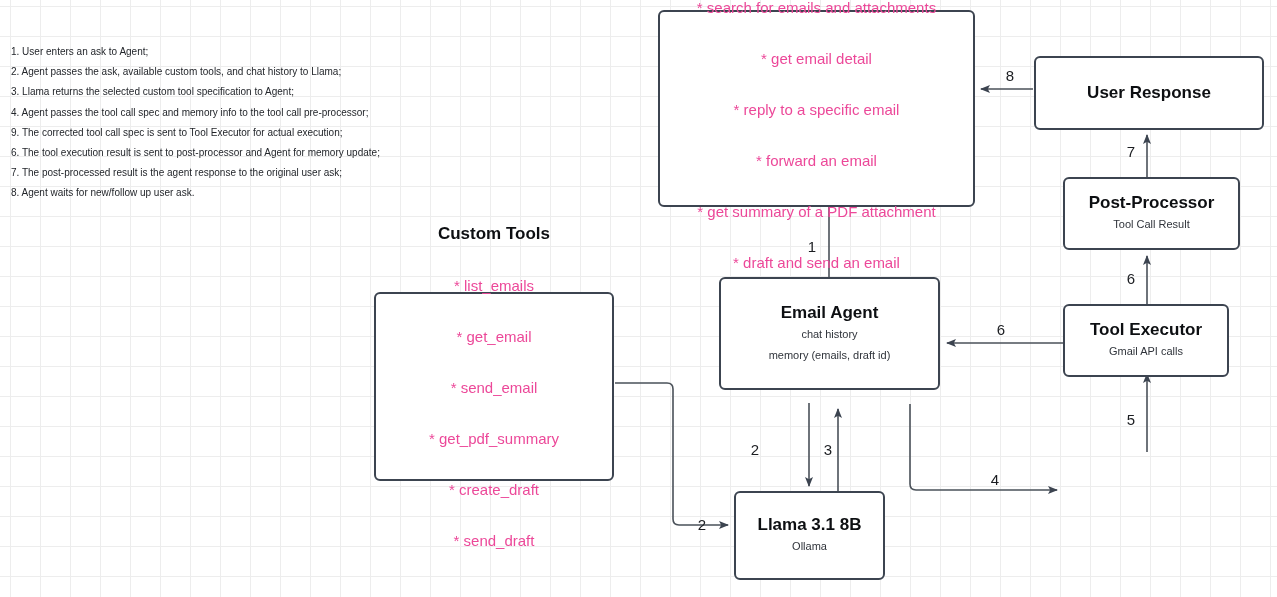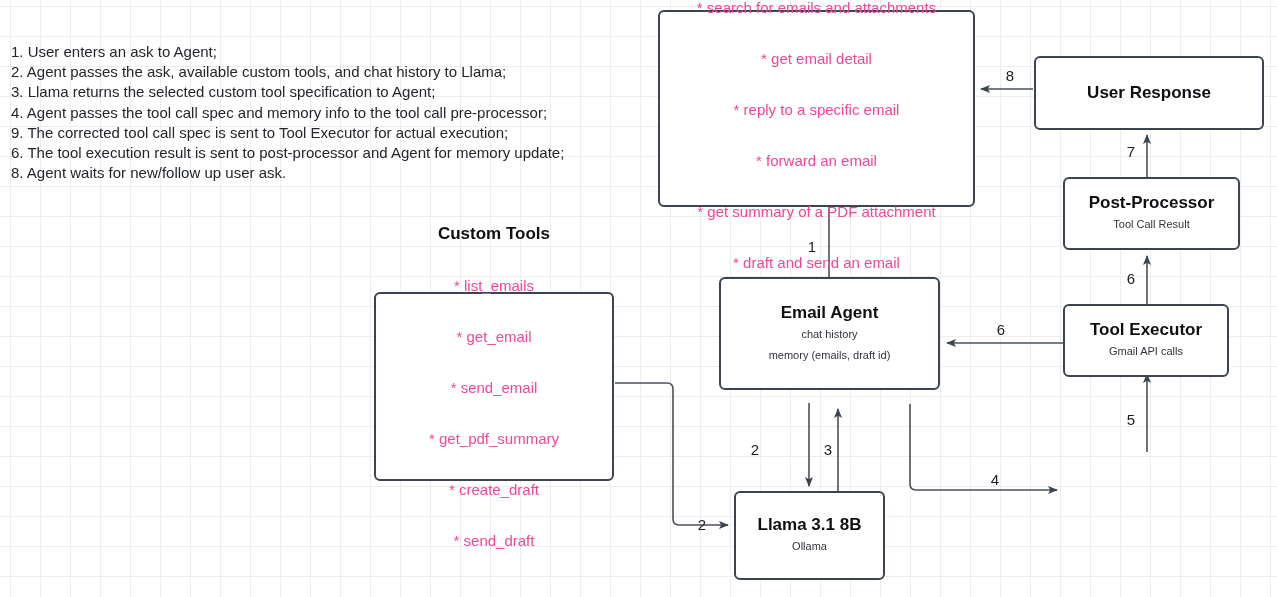--- a/index.html
+++ b/index.html
@@ -71,21 +71,21 @@
     line-height: 16px;
     text-align: center;
   }
   #notes {
     position: absolute;
     left: 11px;
     top: 42px;
     width: 630px;
   }
   #notes .note-line {
-    font-size: 15px;
+    font-size: 10px;
     line-height: 20.2px;
     color: #23262b;
     white-space: nowrap;
   }
 </style>
 </head>
 <body>
 
 <div id="canvas">
 
@@ -119,20 +119,21 @@
     </g>
   </svg>
 
   <div id="notes">
     <div class="note-line">1. User enters an ask to Agent;</div>
     <div class="note-line">2. Agent passes the ask, available custom tools, and chat history to Llama;</div>
     <div class="note-line">3. Llama returns the selected custom tool specification to Agent;</div>
     <div class="note-line">4. Agent passes the tool call spec and memory info to the tool call pre-processor;</div>
     <div class="note-line">9. The corrected tool call spec is sent to Tool Executor for actual execution;</div>
     <div class="note-line">6. The tool execution result is sent to post-processor and Agent for memory update;</div>
+    <div class="note-line">7. The post-processed result is the agent response to the original user ask;</div>
     <div class="note-line">8. Agent waits for new/follow up user ask.</div>
   </div>
 
   <div class="node" style="left:658px; top:10px; width:317px; height:197px;">
     <div class="title">User Ask</div>
     <div class="bullet">* search for emails and attachments</div>
     <div class="bullet">* get email detail</div>
     <div class="bullet">* reply to a specific email</div>
     <div class="bullet">* forward an email</div>
     <div class="bullet">* get summary of a PDF attachment</div>

